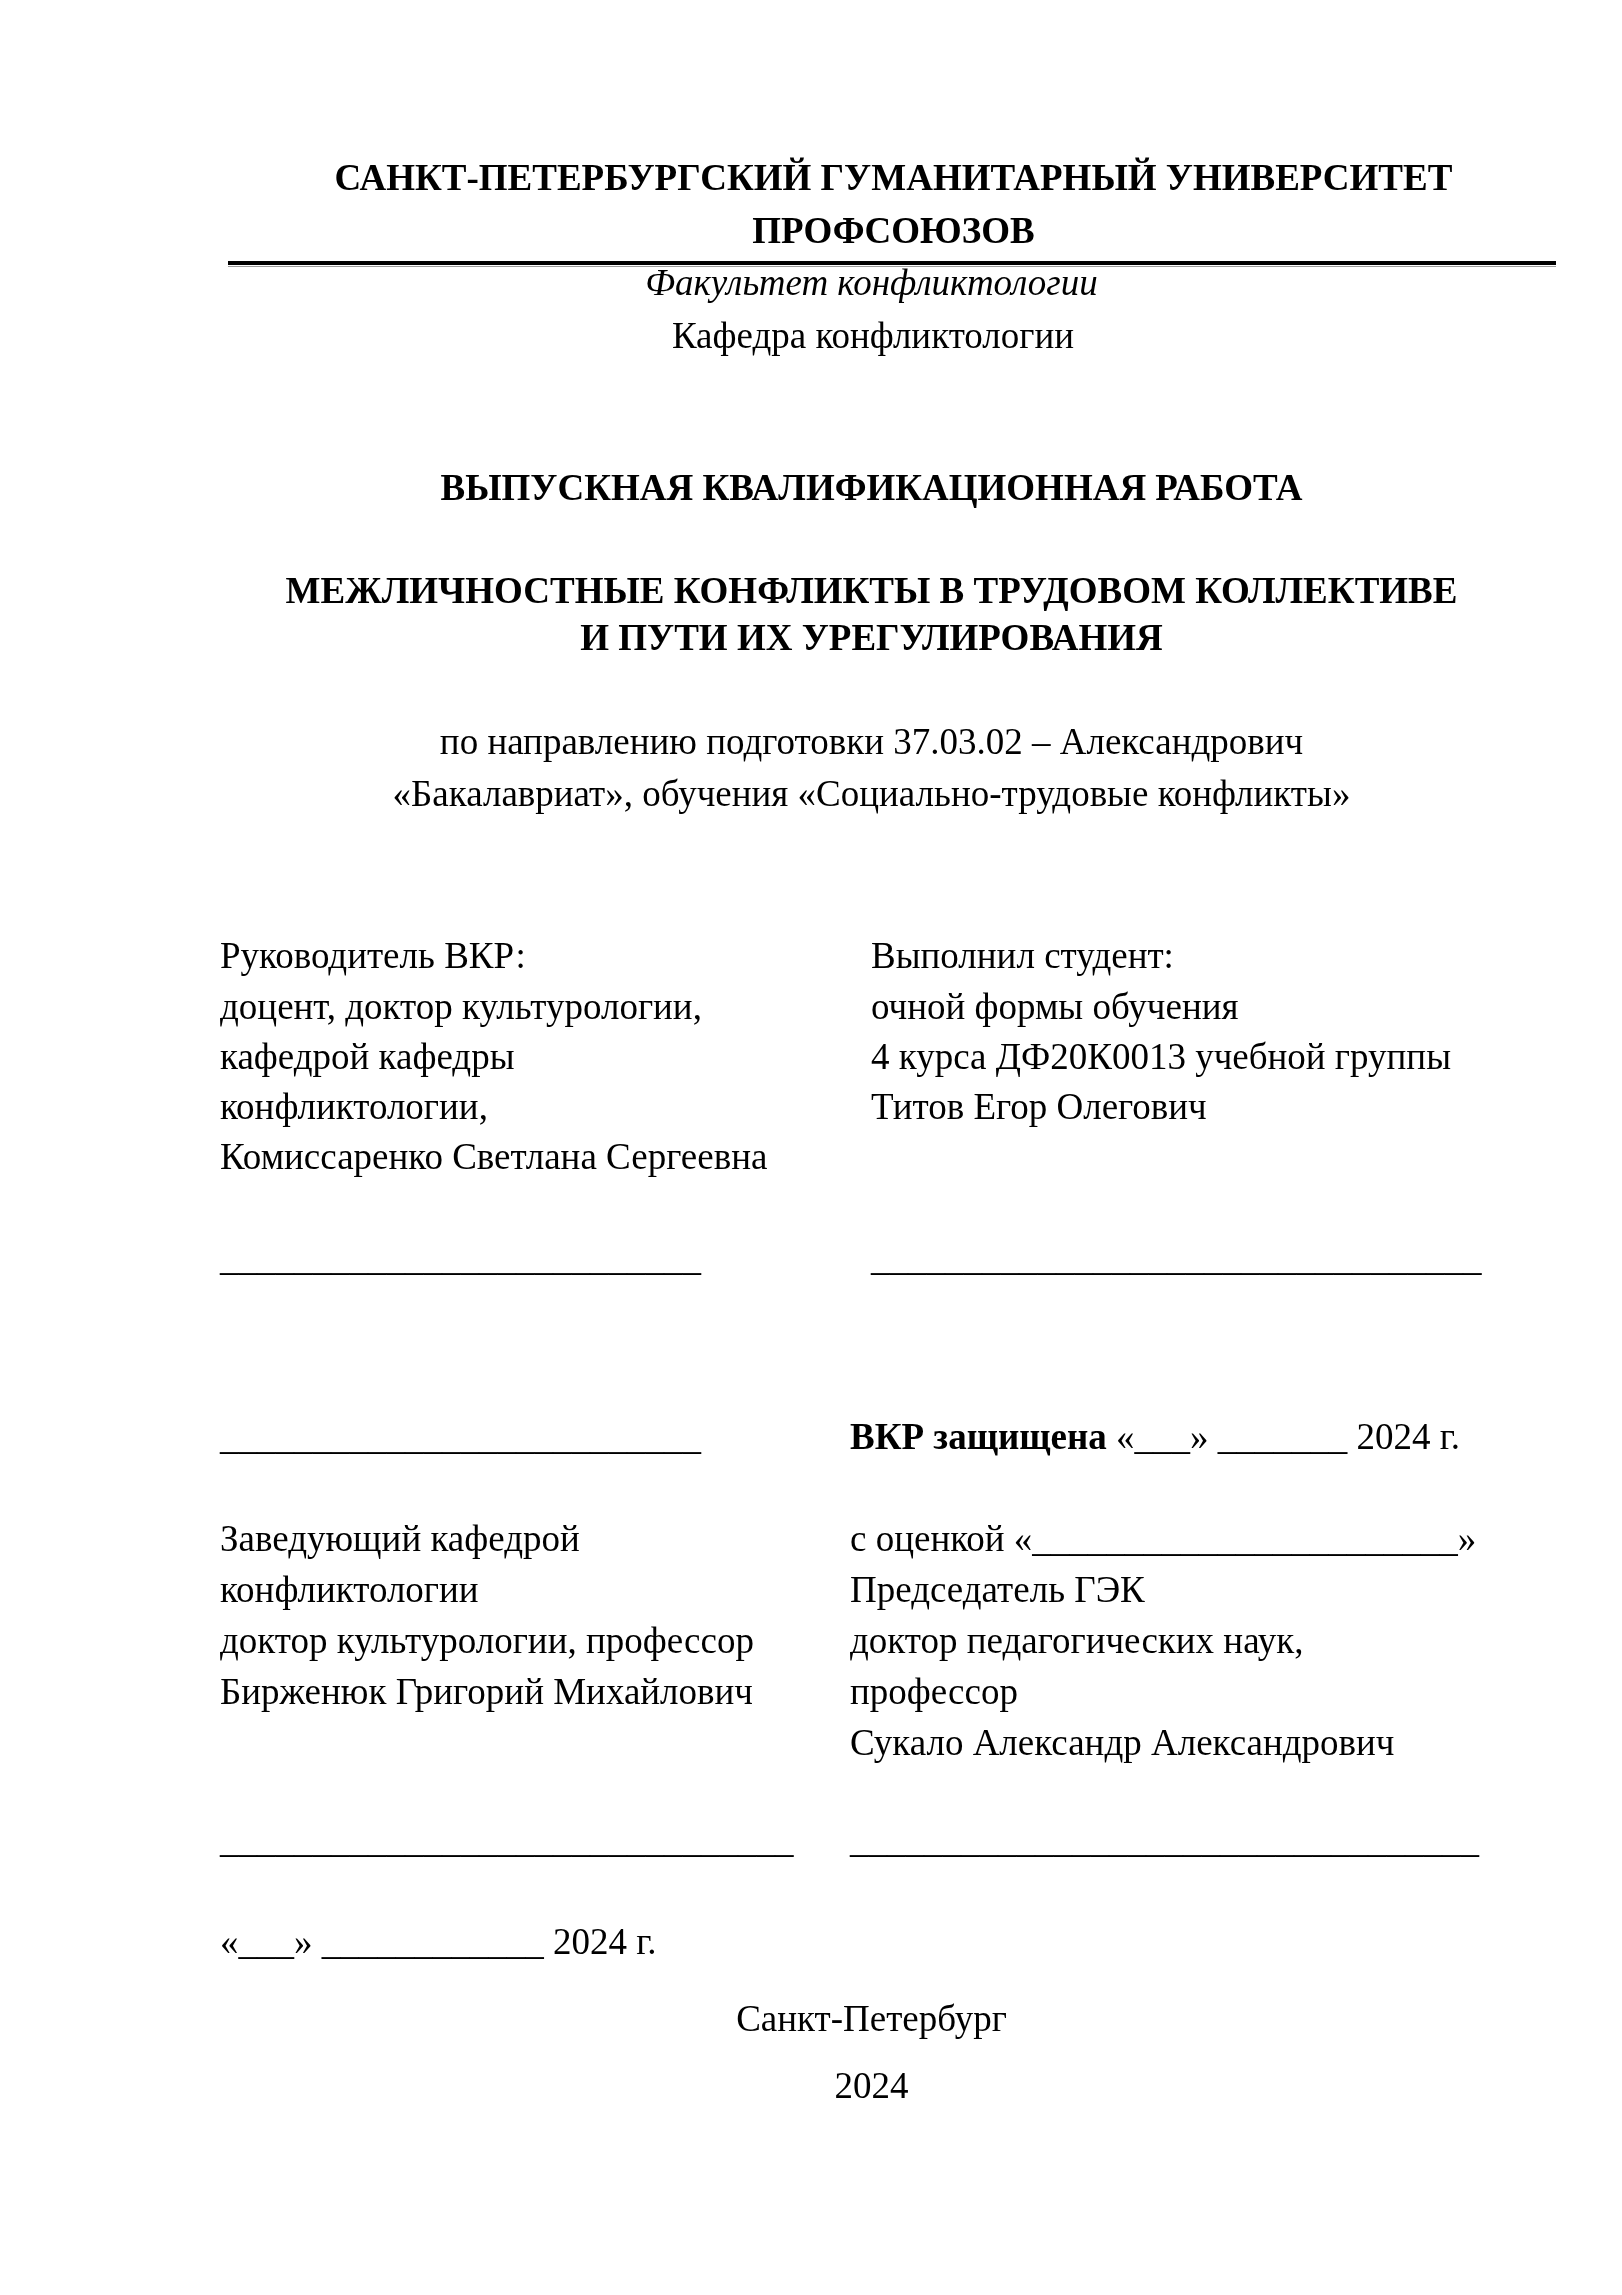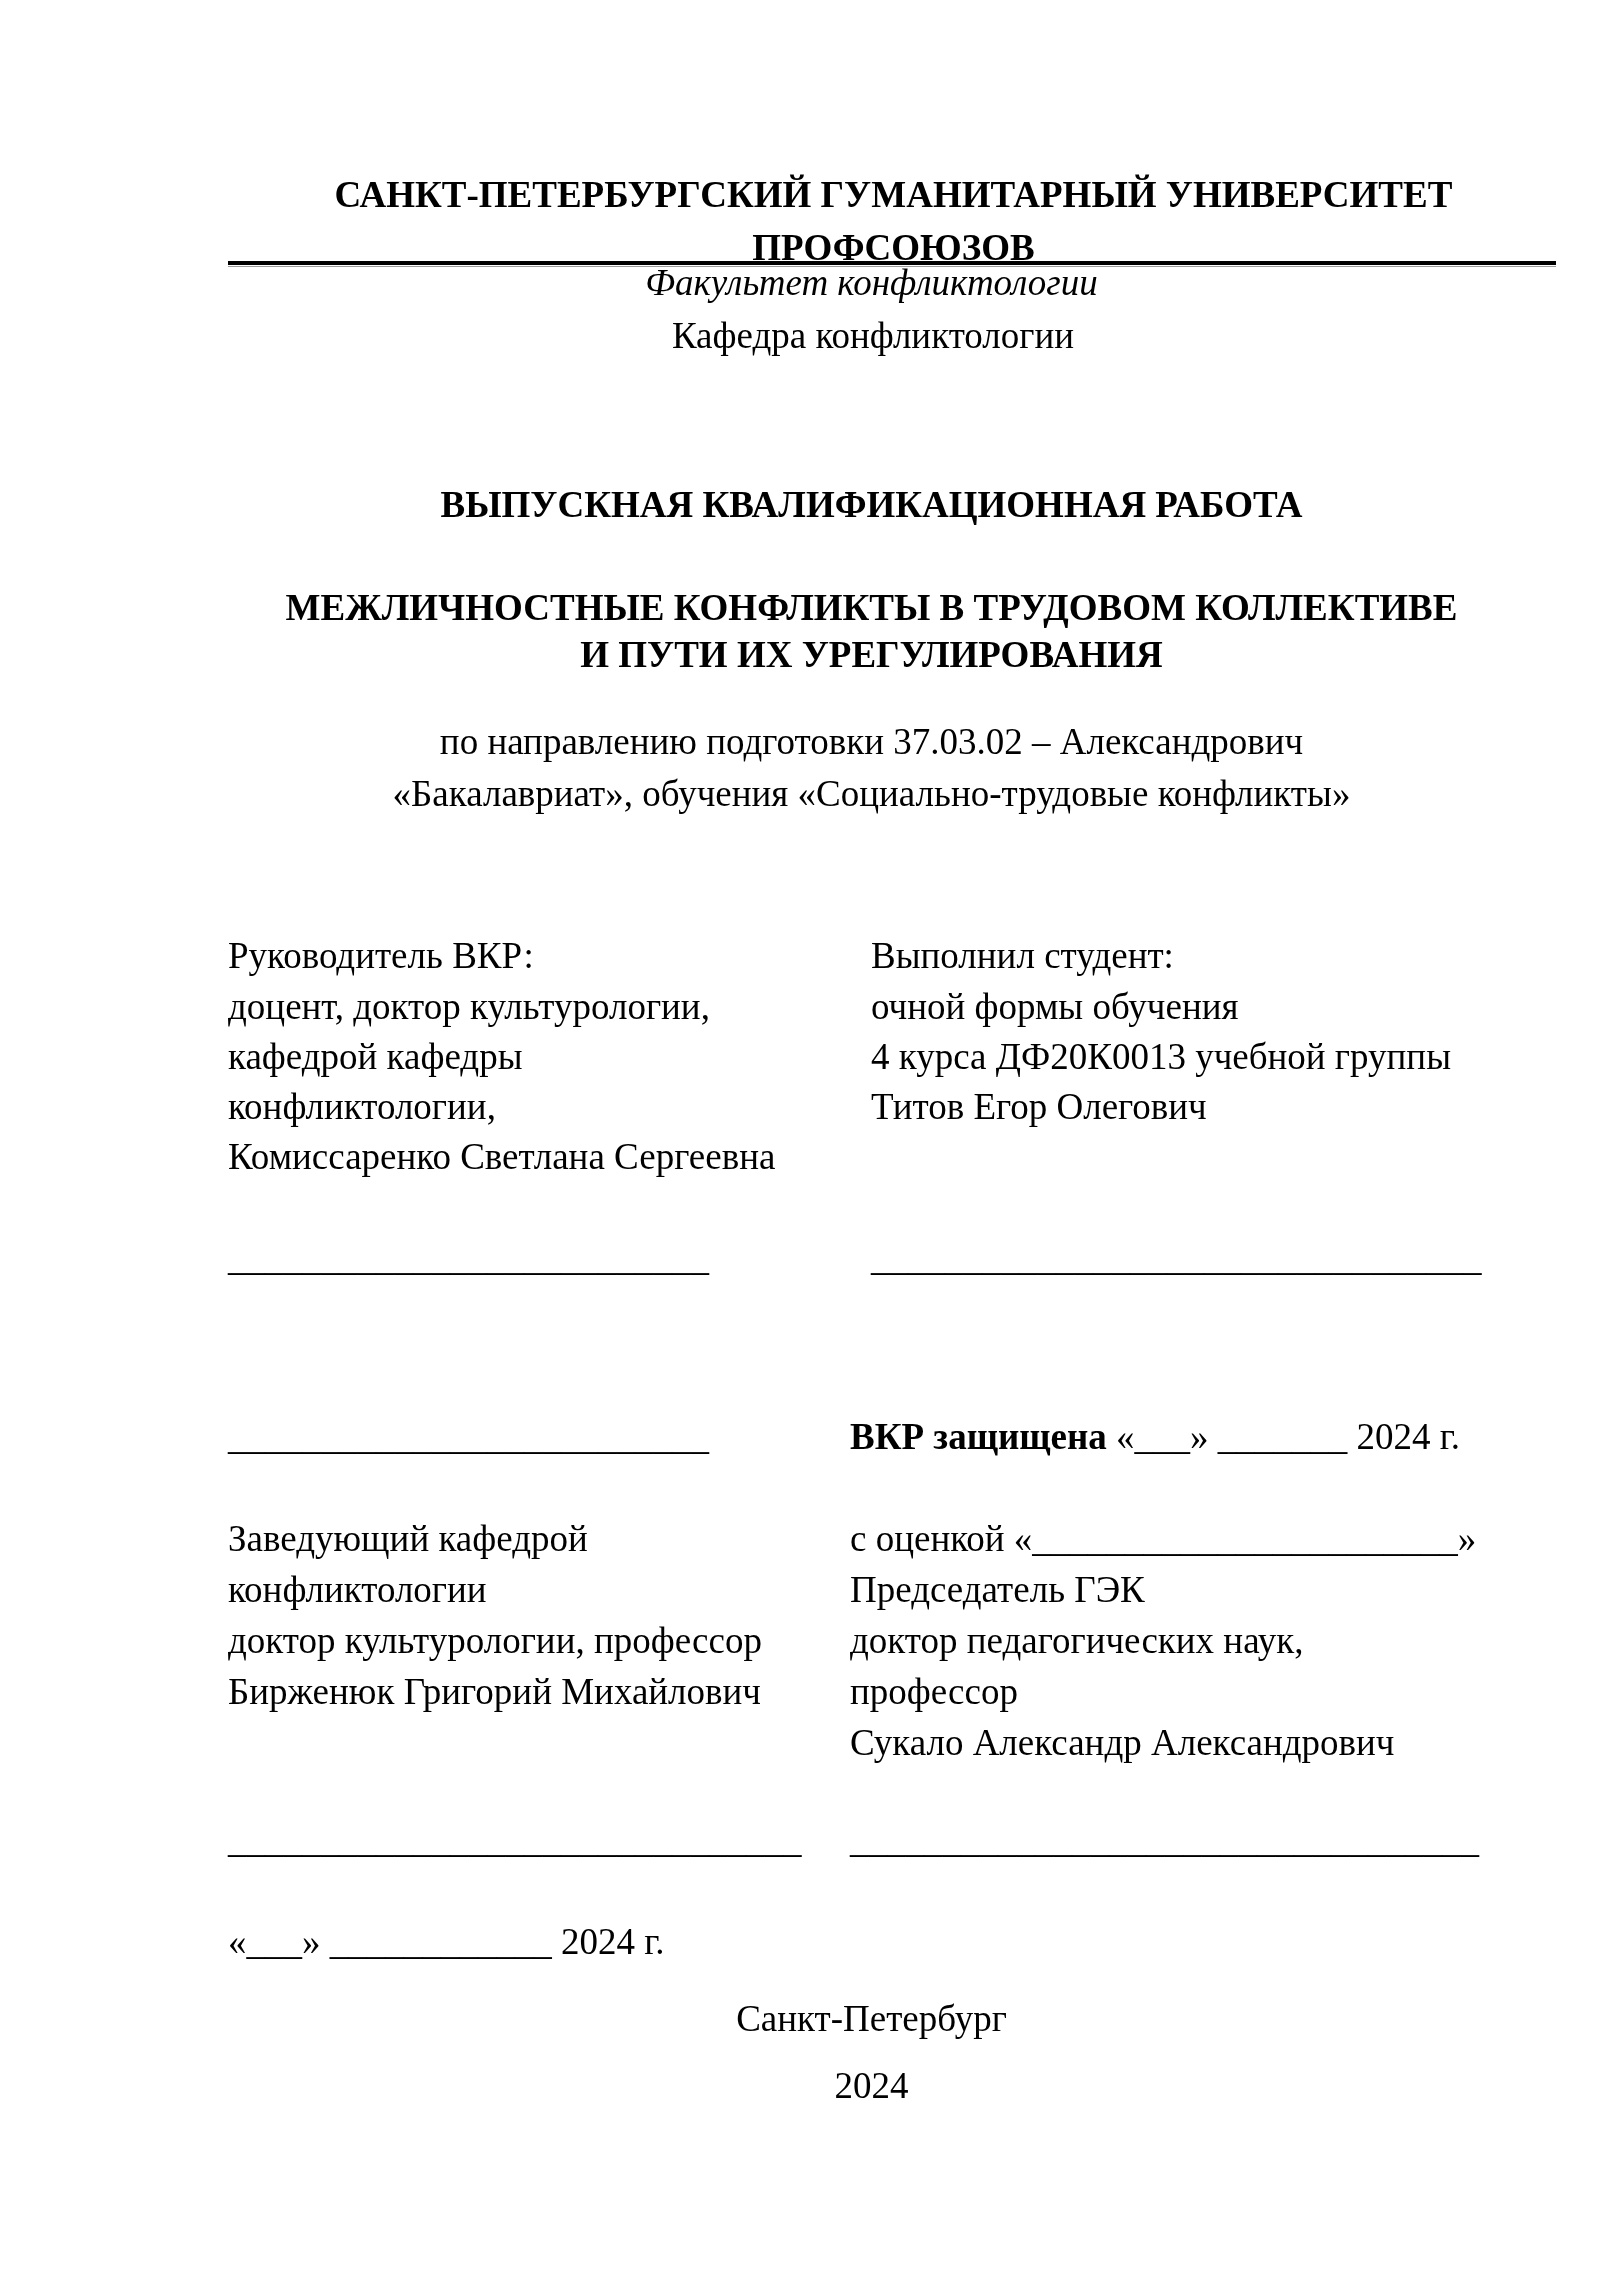--- a/index.html
+++ b/index.html
@@ -1,24 +1,24 @@
 <!DOCTYPE html>
 <html style="font-size:12.6px"><head>
 <meta charset="utf-8">
 <style>
   html, body { margin: 0; padding: 0; background: #ffffff; }
   body { width: 1623px; height: 2295px; position: relative; overflow: hidden;
          font-family: "Liberation Serif", serif; color: #000; }
   .ln { position: absolute; font-size: 37px; line-height: 37px; white-space: pre; }
-  .b { font-weight: bold; margin-top: 17px; }
+  .b { font-weight: bold; }
   .center-title { left: 228px; width: 1331px; text-align: center; }
   .center-body { left: 231px; width: 1281px; text-align: center; }
   .faculty { left: 206px; width: 1331px; text-align: center; font-style: italic; }
   .kafedra { left: 236px; width: 1274px; text-align: center; }
-  .colL { left: 228px; }
+  .colL { left: 220px; }
   .colR1 { left: 871px; }
   .colR2 { left: 850px; }
   .rule { position: absolute; left: 228px; width: 1328px; top: 261px; height: 3.9px; background: #000; }
   .rule2 { position: absolute; left: 228px; width: 1328px; top: 266px; height: 0.8px; background: #9a9a9a; }
 </style>
 </head>
 <body>
 
 <div class="ln b center-title" style="top:159px">САНКТ-ПЕТЕРБУРГСКИЙ ГУМАНИТАРНЫЙ УНИВЕРСИТЕТ</div>
 <div class="ln b center-title" style="top:212px">ПРОФСОЮЗОВ</div>

